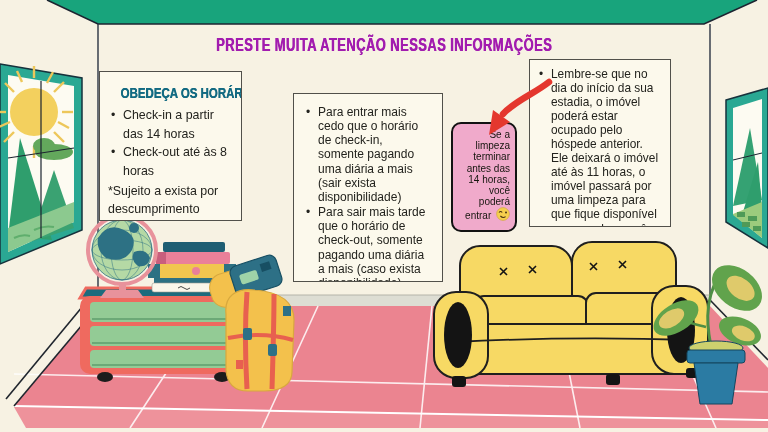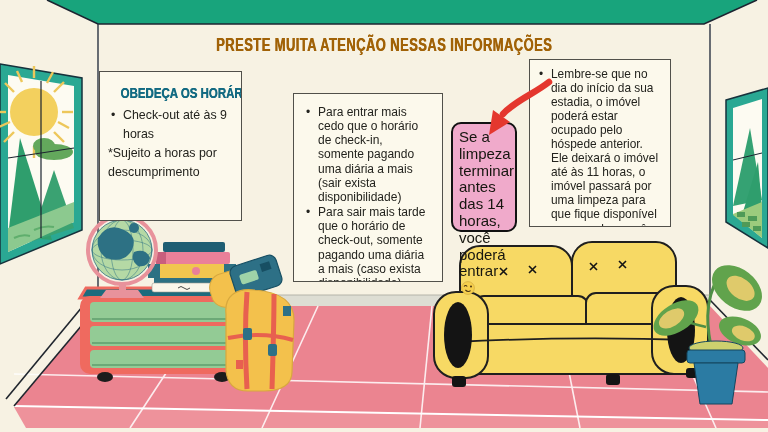--- a/index.html
+++ b/index.html
@@ -2,21 +2,21 @@
 <html><head>
 <meta charset="utf-8">
 <style>
   html,body{margin:0;padding:0;background:#e9e6da;}
   .stage{position:relative;width:768px;height:432px;overflow:hidden;
          background:#f7f2e3;font-family:"Liberation Sans",sans-serif;}
   svg.scene{position:absolute;left:0;top:0;z-index:0;}
   svg.arrow{position:absolute;left:0;top:0;z-index:30;pointer-events:none;}
 
   .title{position:absolute;left:0;top:35px;width:768px;text-align:center;
-         color:#a16207;font-weight:bold;z-index:10;line-height:1.08;}
+         color:#a21caf;font-weight:bold;z-index:10;line-height:1.08;}
   .title .tline{font-size:17.5px;}
   .tsqueeze{display:inline-block;white-space:nowrap;transform:scale(.74,1.1);
             transform-origin:center;letter-spacing:.6px;
             text-shadow:.6px 0 0 currentColor;}
 
   .box{position:absolute;background:#fcf9ec;border:1.6px solid #51504a;
        color:#23231e;z-index:10;box-sizing:border-box;overflow:hidden;}
   .box ul{list-style:none;margin:0;padding:0;}
   .box li{display:flex;align-items:flex-start;padding-right:2px;}
   .box li::before{content:"•";flex:0 0 auto;width:9px;margin-left:3px;
@@ -29,22 +29,22 @@
             transform-origin:center;text-shadow:.4px 0 0 currentColor;}
   .box-left .note{margin-top:1px;}
   .box-mid{left:293px;top:93px;width:150px;height:189px;
            font-size:12px;line-height:1.18;padding:11px 9px 6px 9px;}
   .box-mid li{margin-bottom:1px;}
   .box-right{left:529px;top:59px;width:142px;height:168px;
              font-size:11.9px;line-height:1.18;padding:7px 7px 5px 6px;}
 
   .bubble{position:absolute;left:451px;top:122px;width:66px;height:110px;
           background:#f0aacb;border:2px solid #121212;border-radius:10px;
-          color:#16160f;font-size:15px;line-height:1.12;
-          padding:5px 5px 4px 6px;box-sizing:border-box;z-index:12;}
+          color:#16160f;font-size:10px;line-height:1.12;
+          padding:5px 5px 4px 6px;box-sizing:border-box;z-index:12;text-align:right;}
   .wink{display:inline-block;vertical-align:-2px;margin-left:2px;}
 </style>
 </head>
 <body>
 
 <div class="stage">
 
   <svg class="scene" width="768" height="432" viewBox="0 0 768 432">
 
     <rect x="0" y="0" width="768" height="432" fill="#f7f2e3"></rect>
@@ -241,24 +241,27 @@
       <span class="tsqueeze">PRESTE MUITA ATENÇÃO NESSAS INFORMAÇÕES</span>
     </div>
   </div>
 
   <div class="box box-left">
     <div class="heading">
       <span class="hsqueeze">OBEDEÇA OS HORÁRIOS</span>
     </div>
     <ul>
       <li>
-        <span>Check-out até às 9 horas</span>
+        <span>Check-in a partir das 14 horas</span>
+        </li>
+      <li>
+        <span>Check-out até às 8 horas</span>
         </li>
     </ul>
-    <div class="note">*Sujeito a horas por descumprimento</div>
+    <div class="note">*Sujeito a exista por descumprimento</div>
   </div>
 
   <div class="box box-mid">
     <ul>
       <li>
         <span>Para entrar mais cedo que o horário de check-in, somente pagando uma diária a mais (sair exista disponibilidade)</span>
         </li>
       <li>
         <span>Para sair mais tarde que o horário de check-out, somente pagando uma diária a mais (caso exista disponibilidade)</span>
         </li>

